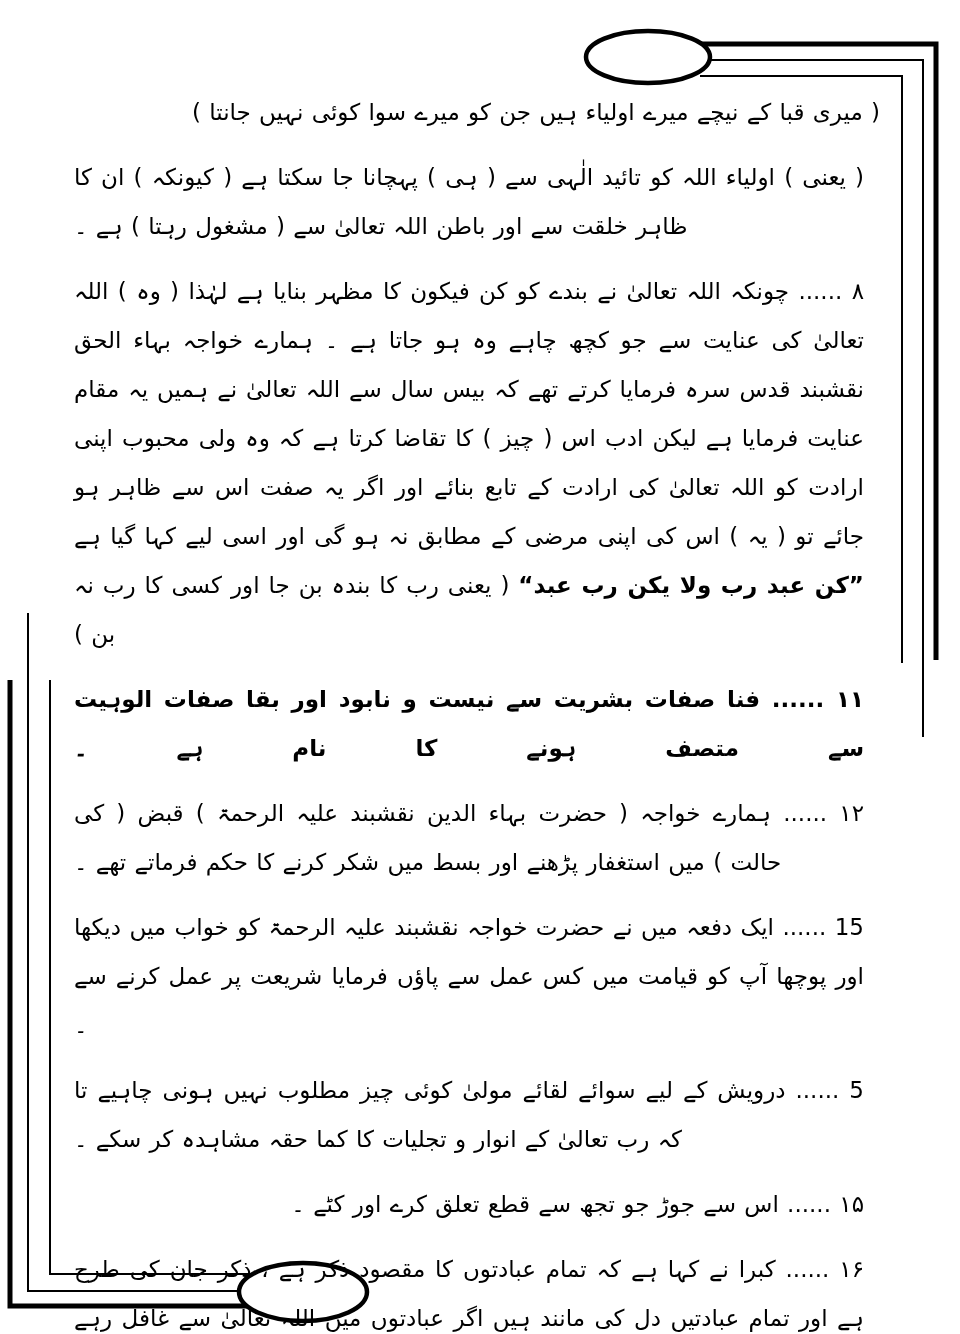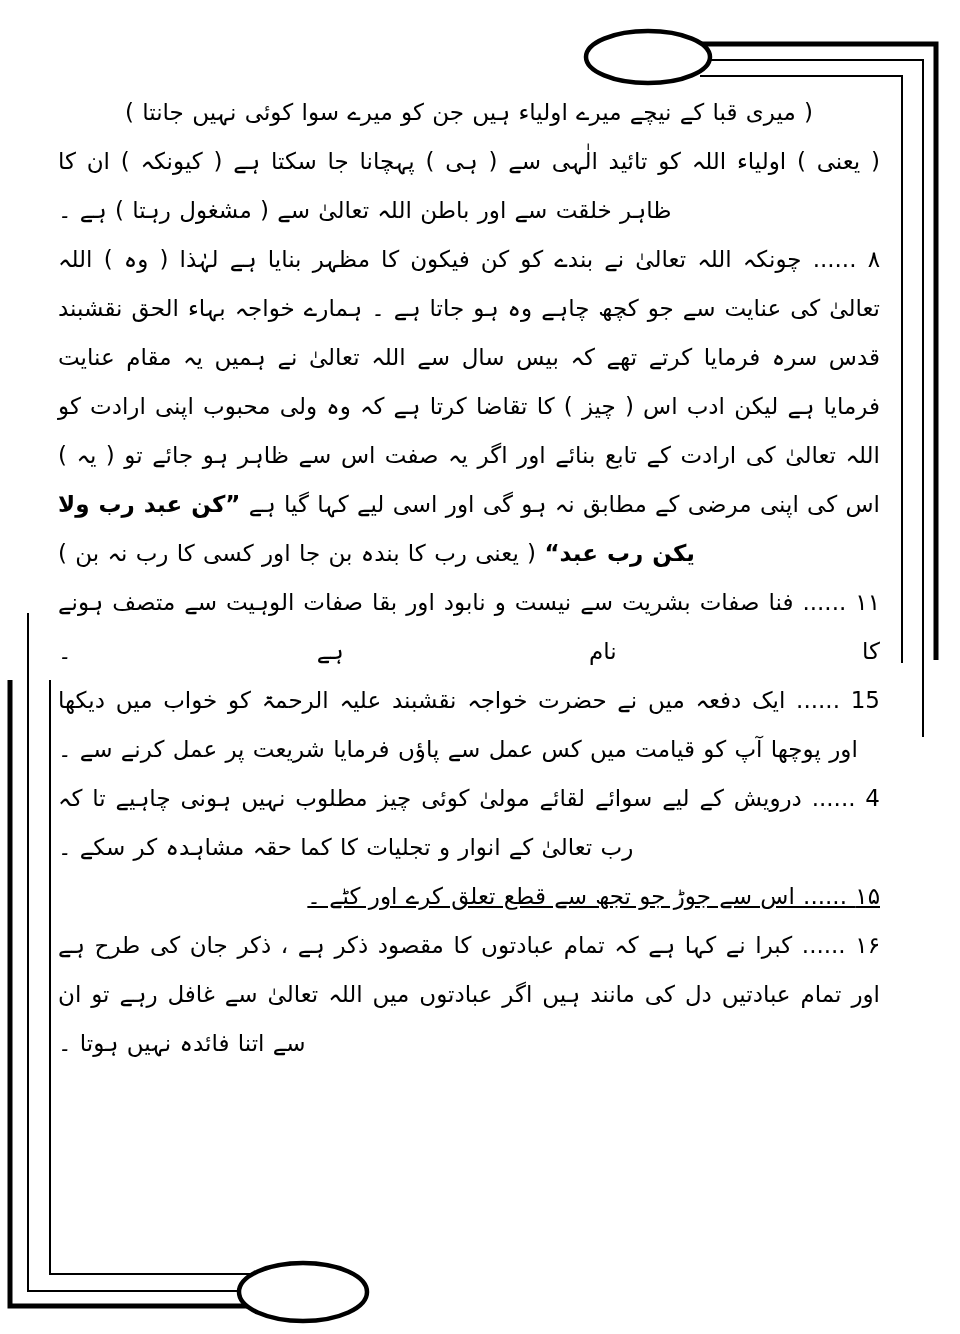--- a/index.html
+++ b/index.html
@@ -16,29 +16,28 @@
     position: absolute;
     top: 88px; left: 58px; right: 80px;
     direction: rtl;
     color: #000000;
     font-size: 23px;
     line-height: 49px;
     word-spacing: 1px;
   }
   .quote-line {
     margin: 0;
-    text-align: center;
   }
   .para {
-    margin: 0;
+    margin: 16px;
     text-align: justify;
     text-align-last: left;
   }
-  .para.last-right   { text-align-last: right; text-decoration: underline; }
-  .para.last-justify { text-align-last: justify; }
+  .para.last-right   { text-align-last: right; }
+  .para.last-justify { text-align-last: justify; font-weight: bold; }
   .bold-arabic { font-weight: bold; }
 </style>
 </head>
 <body>
 
 <div class="page">
 
   <svg class="border-svg" viewBox="0 0 960 1334" aria-hidden="true">
 
     <path d="M700 44 H936 V660" fill="none" stroke="#000" stroke-width="5"></path>
@@ -51,20 +50,21 @@
     <path d="M50 680 V1274 H255" fill="none" stroke="#000" stroke-width="2"></path>
     <ellipse cx="303" cy="1292" rx="64" ry="29" fill="#ffffff" stroke="#000" stroke-width="4.5"></ellipse>
   </svg>
 
   <div class="text-block">
     <p class="quote-line">( میری قبا کے نیچے میرے اولیاء ہیں جن کو میرے سوا کوئی نہیں جانتا )</p>
     <div id="paragraphs">
         <p class="para last-left"><span>( یعنی ) اولیاء اللہ کو تائید الٰہی سے ( ہی ) پہچانا جا سکتا ہے ( کیونکہ ) ان کا ظاہر خلقت سے اور باطن اللہ تعالیٰ سے ( مشغول رہتا ) ہے ۔</span></p>
         <p class="para last-left"><span>۸ ...... چونکہ اللہ تعالیٰ نے بندے کو کن فیکون کا مظہر بنایا ہے لہٰذا ( وہ ) اللہ تعالیٰ کی عنایت سے جو کچھ چاہے وہ ہو جاتا ہے ۔ ہمارے خواجہ بہاء الحق نقشبند قدس سرہ فرمایا کرتے تھے کہ بیس سال سے اللہ تعالیٰ نے ہمیں یہ مقام عنایت فرمایا ہے لیکن ادب اس ( چیز ) کا تقاضا کرتا ہے کہ وہ ولی محبوب اپنی ارادت کو اللہ تعالیٰ کی ارادت کے تابع بنائے اور اگر یہ صفت اس سے ظاہر ہو جائے تو ( یہ ) اس کی اپنی مرضی کے مطابق نہ ہو گی اور اسی لیے کہا گیا ہے </span><span class="bold-arabic">”کن عبد رب ولا یکن رب عبد“</span><span> ( یعنی رب کا بندہ بن جا اور کسی کا رب نہ بن )</span></p>
         <p class="para last-justify"><span>۱۱ ...... فنا صفات بشریت سے نیست و نابود اور بقا صفات الوہیت سے متصف ہونے کا نام ہے ۔</span></p>
+        <p class="para last-left"><span>۱۲ ...... ہمارے خواجہ ( حضرت بہاء الدین نقشبند علیہ الرحمۃ ) قبض ( کی حالت ) میں استغفار پڑھنے اور بسط میں شکر کرنے کا حکم فرماتے تھے ۔</span></p>
         <p class="para last-left"><span>15 ...... ایک دفعہ میں نے حضرت خواجہ نقشبند علیہ الرحمۃ کو خواب میں دیکھا اور پوچھا آپ کو قیامت میں کس عمل سے پاؤں فرمایا شریعت پر عمل کرنے سے ۔</span></p>
-        <p class="para last-left"><span>4 ...... درویش کے لیے سوائے لقائے مولیٰ کوئی چیز مطلوب نہیں ہونی چاہیے تا کہ رب تعالیٰ کے انوار و تجلیات کا کما حقہ مشاہدہ کر سکے ۔</span></p>
+        <p class="para last-left"><span>5 ...... درویش کے لیے سوائے لقائے مولیٰ کوئی چیز مطلوب نہیں ہونی چاہیے تا کہ رب تعالیٰ کے انوار و تجلیات کا کما حقہ مشاہدہ کر سکے ۔</span></p>
         <p class="para last-right"><span>۱۵ ...... اس سے جوڑ جو تجھ سے قطع تعلق کرے اور کٹے ۔</span></p>
         <p class="para last-left"><span>۱۶ ...... کبرا نے کہا ہے کہ تمام عبادتوں کا مقصود ذکر ہے ، ذکر جان کی طرح ہے اور تمام عبادتیں دل کی مانند ہیں اگر عبادتوں میں اللہ تعالیٰ سے غافل رہے تو ان سے اتنا فائدہ نہیں ہوتا ۔</span></p>
       </div>
   </div>
 
 </div>
 
 </body></html>

